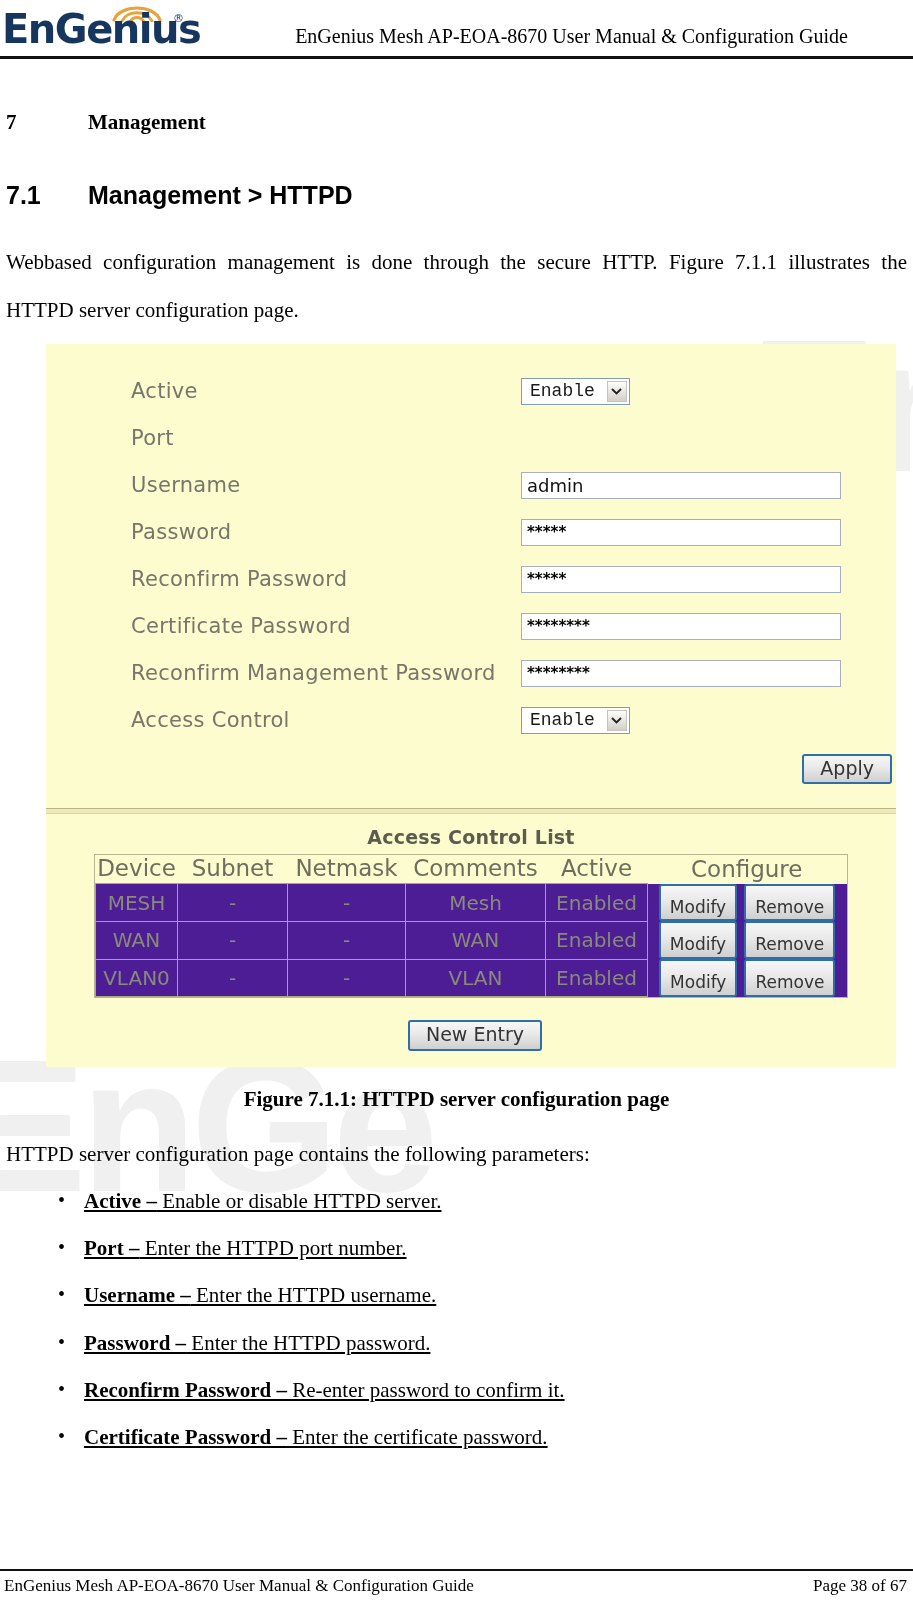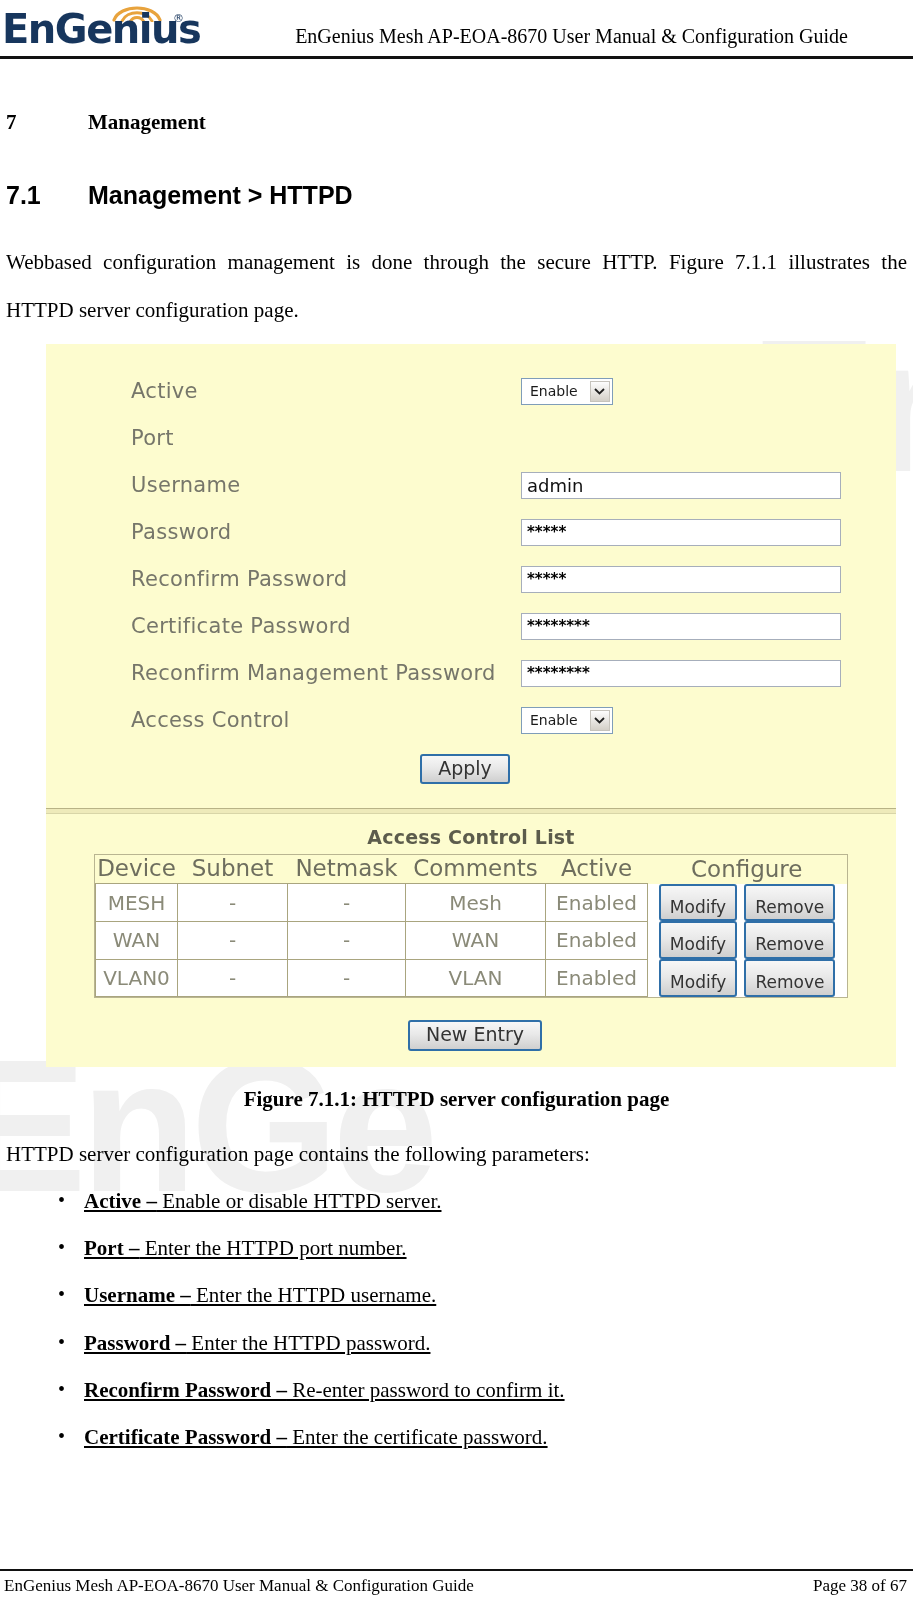--- a/index.html
+++ b/index.html
@@ -151,24 +151,25 @@
     align-items: center;
   }
 
   .sel {
     display: inline-flex;
     align-items: center;
     justify-content: space-between;
     height: 27px;
     border: 1px solid #7f9db9;
     background: #ffffff;
-    font-size: 14px;
+    font-size: 18px;
     color: #1a1a1a;
     padding: 0 2px 0 8px;
     box-sizing: border-box;
+    font-family: Liberation Mono, monospace;
   }
   .sel-val { padding-right: 12px; }
   .sel-arrow {
     width: 20px;
     height: 21px;
     background: linear-gradient(#fdfdfd, #d4d0c8);
     border: 1px solid #c6c3bc;
     display: inline-flex;
     align-items: center;
     justify-content: center;
@@ -199,22 +200,22 @@
   .pwd-dots {
     font-family: "DejaVu Sans", sans-serif;
     font-size: 15px;
     letter-spacing: 0px;
     color: #000;
     font-weight: bold;
   }
 
   .apply-row {
     display: flex;
-    justify-content: center;
-    padding: 10px 12px 6px 0;
+    justify-content: flex-end;
+    padding: 10px 4px 6px 0;
   }
   .btn {
     font-family: "DejaVu Sans", sans-serif;
     font-size: 19px;
     color: #333333;
     background: linear-gradient(#f7f7f7 0%, #e9e9e9 45%, #cfcfcf 100%);
     border: 2px solid #2f6fa8;
     border-radius: 3px;
     padding: 2px 16px 3px 16px;
     line-height: 1.15;
@@ -260,21 +261,21 @@
     text-align: center;
     border: none;
     background: #fdfccf;
   }
   table.acl td {
     font-size: 20px;
     color: #8a8a78;
     text-align: center;
     border: 1px solid #a9a57f;
     height: 36px;
-    background: #ffffff;
+    background: #4c1d95;
     padding: 0 4px;
   }
   table.acl td.nb {
     border: none;
     padding: 0 2px;
   }
   .cfg-cell {
     display: flex;
     gap: 7px;
     justify-content: center;

